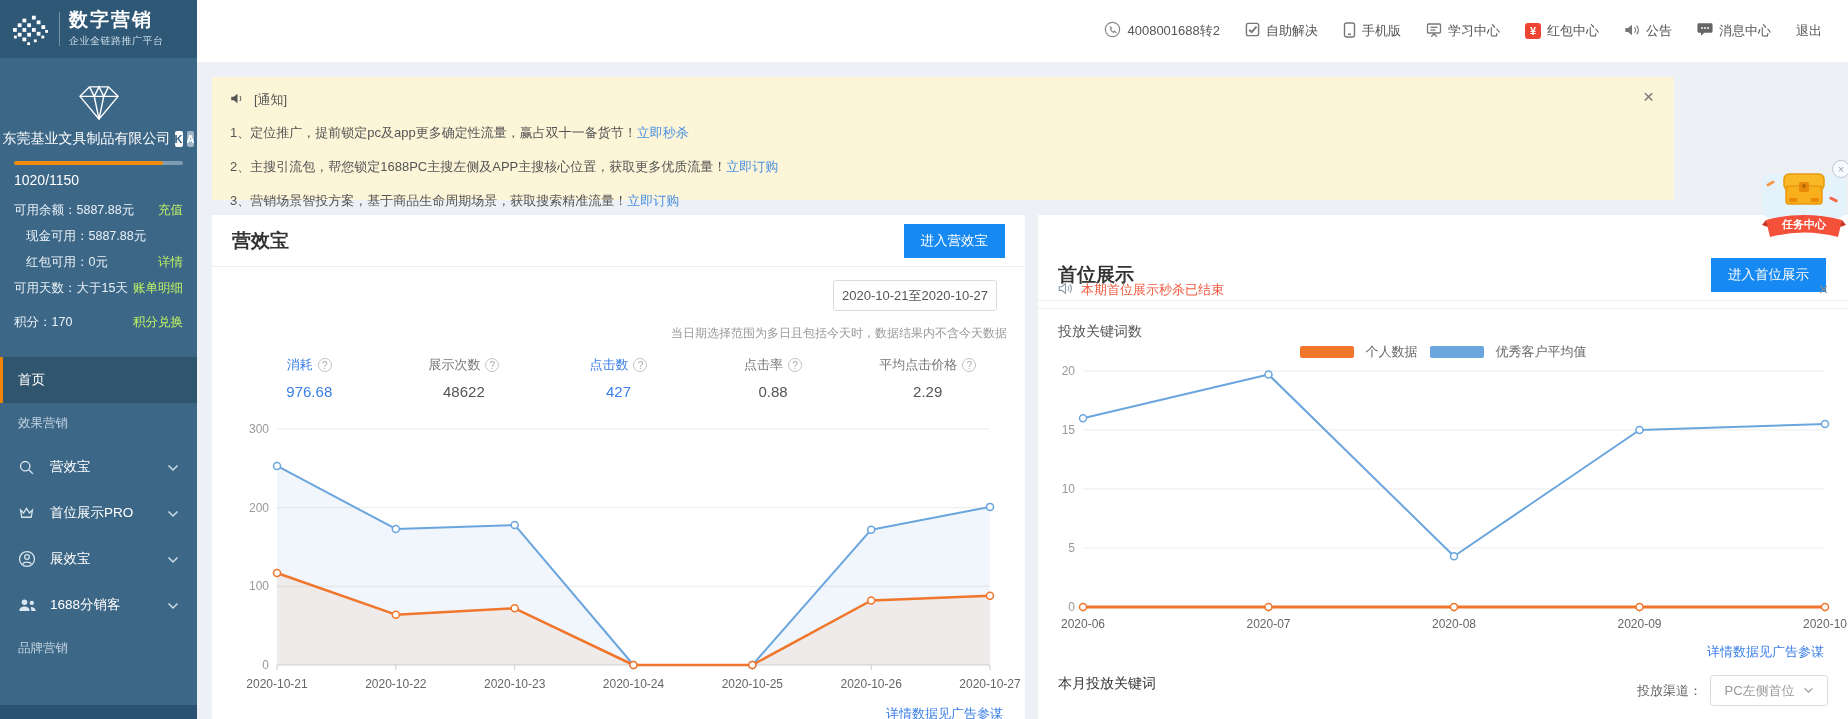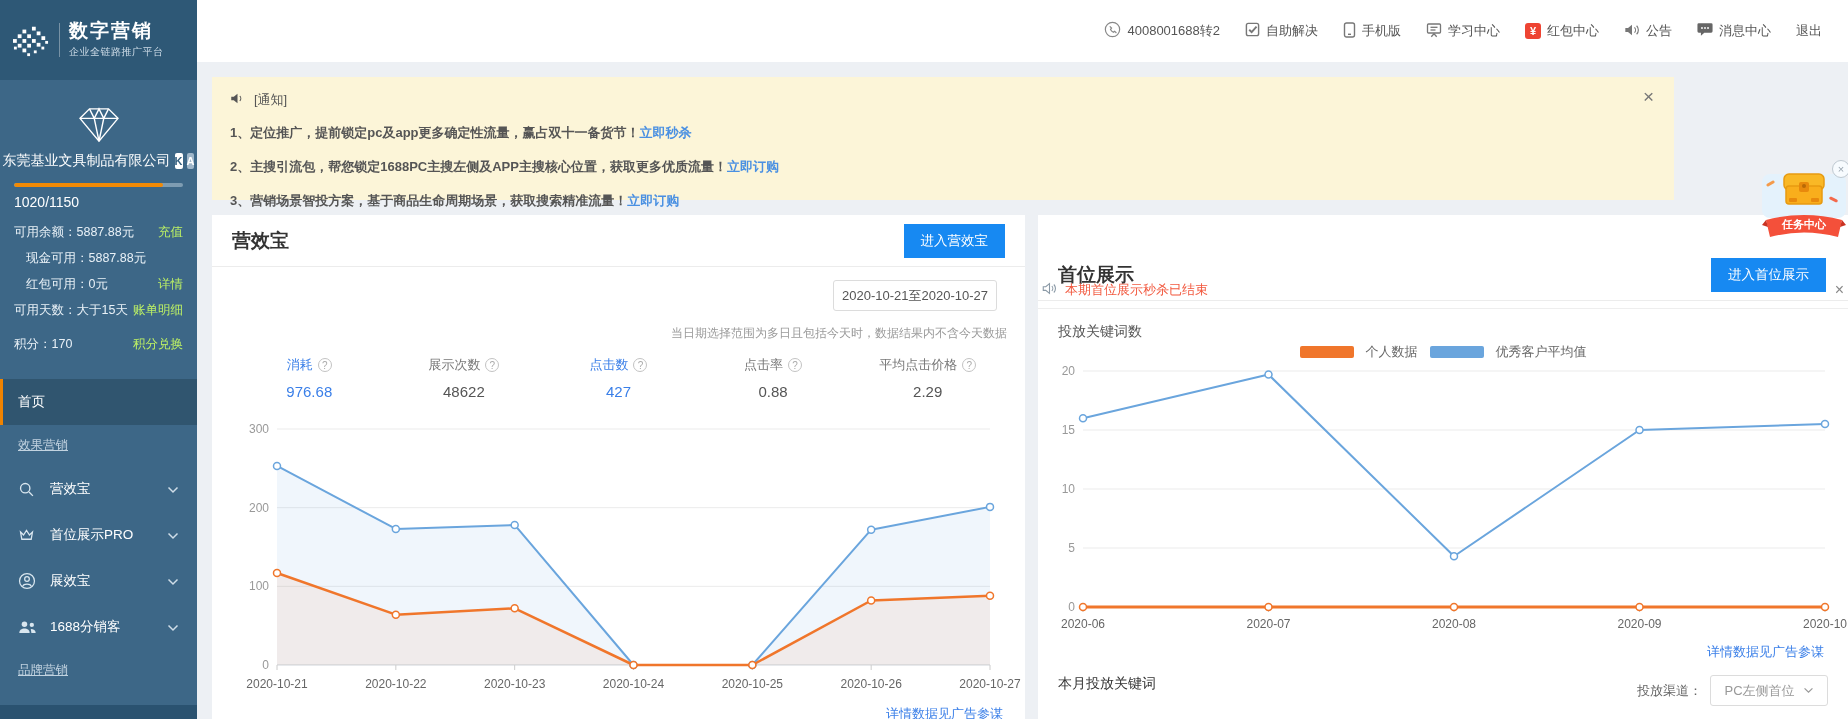--- a/index.html
+++ b/index.html
@@ -2,56 +2,56 @@
 <html><head>
 <meta charset="utf-8">
 <style>
   * { margin:0; padding:0; box-sizing:border-box; }
   html,body { background:#dfe3e8; }
   body { font-family:"Liberation Sans","DejaVu Sans",sans-serif; }
   .screen { position:relative; width:1848px; height:719px; overflow:hidden; background:#edf0f4; }
 
   
   .sidebar { position:absolute; left:0; top:0; width:197px; height:719px; background:#3d6787; color:#fff; z-index:3; }
-  .logo-block { height:80px; background:#2e5876; display:flex; align-items:center; padding:0 12px; gap:9px; }
+  .logo-block { height:58px; background:#2e5876; display:flex; align-items:center; padding:0 12px; gap:9px; }
   .logo-divider { width:1px; height:34px; background:rgba(255,255,255,.35); }
   .logo-title { font-size:19px; font-weight:bold; letter-spacing:2px; line-height:1.1; }
   .logo-sub { font-size:10px; color:#cfdde8; margin-top:3px; letter-spacing:.5px; }
   .company-block { text-align:center; padding-top:26px; }
   .gem { display:block; margin:0 auto 8px; }
   .company-row { display:flex; align-items:center; justify-content:center; gap:4px; padding:0 5px; }
   .company-name { font-size:14px; color:#fff; white-space:nowrap; }
   .badge { display:inline-block; width:16px; height:16px; line-height:16px; text-align:center; font-weight:bold; font-size:11px; border-radius:2px; }
   .badge.k { background:#ffffff; color:#35607f; }
   .badge.a { background:#9fb6c9; color:#ffffff; }
   .progress-wrap { margin:13px 14px 0; }
   .progress-track { height:4px; background:#7e9cb2; border-radius:2px; overflow:hidden; }
   .progress-fill { height:4px; width:88%; background:#f28a05; border-radius:2px; }
   .quota { text-align:left; padding:7px 14px 0; font-size:14px; }
   .acct { margin-top:14px; font-size:12.5px; color:#e9f1f7; }
   .acct-row { display:flex; justify-content:space-between; align-items:center; padding:0 14px; margin-top:9px; }
   .acct-row.indent { padding-left:26px; }
   .acct-link { color:#bef264; cursor:pointer; text-decoration:none; }
   .menu { margin-top:26px; }
-  .menu-section { padding:12px 18px; font-size:12.5px; color:#c2d3e0;text-decoration:underline; }
+  .menu-section { padding:12px 18px; font-size:12.5px; color:#c2d3e0; }
   .menu-item { height:46px; display:flex; align-items:center; padding:0 18px; font-size:13.5px; cursor:pointer; position:relative; }
   .menu-item .mi-icon { width:20px; margin-right:12px; display:flex; align-items:center; }
   .menu-item .mi-label { flex:1; }
   .menu-item.active { background:#30556f; border-left:3px solid #f08300; padding-left:15px; }
   .sidebar-foot { position:absolute; bottom:0; left:0; width:100%; height:14px; background:#2a5270; }
 
   
   .topbar { position:absolute; left:197px; right:0; top:0; height:62px; background:#fff; display:flex; align-items:center; justify-content:flex-end; gap:25px; padding-right:26px; font-size:13px; color:#555; z-index:2; }
   .tb-item { display:flex; align-items:center; gap:6px; cursor:pointer; white-space:nowrap; }
   .rp-icon { width:16px; height:16px; background:#ee4433; color:#fff; border-radius:3px; font-size:11px; font-weight:bold; line-height:16px; text-align:center; }
 
   
   .notice { position:absolute; left:212px; top:77px; width:1462px; height:123px; background:#fcf5d8; padding:11px 18px; font-size:13px; color:#555; z-index:1; }
   .notice-head { display:flex; align-items:center; gap:9px; margin:3px 0 2px; }
-  .n-line { margin-top:14px; line-height:20px;font-weight:bold; }
+  .n-line { margin-top:14px; line-height:20px; }
   .n-link { color:#4a90e2; text-decoration:none; cursor:pointer; }
   .notice-close { position:absolute; right:20px; top:10px; font-size:19px; color:#777; cursor:pointer; line-height:1; }
 
   
   .panel { position:absolute; top:215px; height:700px; background:#fff; }
   .panel-left { left:212px; width:813px; }
   .panel-right { left:1038px; width:810px; }
   .panel-head { height:52px; display:flex; align-items:center; justify-content:space-between; padding:0 20px; border-bottom:1px solid #ececec; }
   .panel-right .panel-head { padding-right:22px;margin-top:34px; }
   .panel-title { font-size:19px; font-weight:bold; color:#333; }
@@ -65,21 +65,21 @@
   .stat-label { font-size:13px; color:#777; display:flex; align-items:center; justify-content:center; gap:5px; }
   .stat-value { font-size:15px; color:#555; margin-top:9px; }
   .stat.hl .stat-label, .stat.hl .stat-value { color:#3a7fe8; }
   .qmark { display:inline-block; width:14px; height:14px; line-height:13px; border:1px solid #c3c3c3; border-radius:50%; color:#aaa; font-size:10px; text-align:center; cursor:pointer; }
   .chart-box { position:absolute; }
   .chart-left { left:20px; top:192px; width:775px; height:300px; }
   .detail-link { position:absolute; font-size:13px; color:#3a7fe8; text-decoration:none; cursor:pointer; }
   .dl-left { right:22px; top:490px; }
 
   
-  .rnotice { position:absolute; left:0; right:0; top:57px; height:37px; display:flex; align-items:center; justify-content:space-between; padding:0 4px; border-bottom:1px solid #eee; }
+  .rnotice { position:absolute; left:0; right:0; top:57px; height:37px; display:flex; align-items:center; justify-content:space-between; padding:0 20px; border-bottom:1px solid #eee; }
   .rnotice-left { display:flex; align-items:center; gap:8px; font-size:13px; color:#f2593f; }
   .rnotice-close { color:#888; font-size:16px; cursor:pointer; line-height:1; }
   .kw-section-label { position:absolute; left:20px; top:108px; font-size:14px; color:#555; }
   .legend { position:absolute; left:0; right:0; top:128px; display:flex; align-items:center; justify-content:center; gap:12px; font-size:13px; color:#666; }
   .swatch { width:54px; height:12px; border-radius:2px; }
   .swatch.orange { background:#f0762b; }
   .swatch.blue { background:#6aa5dd; }
   .chart-right { left:9px; top:146px; width:792px; height:290px; }
   .dl-right { right:24px; top:428px; }
   .kw-row { position:absolute; left:20px; right:20px; top:460px; display:flex; justify-content:space-between; }

